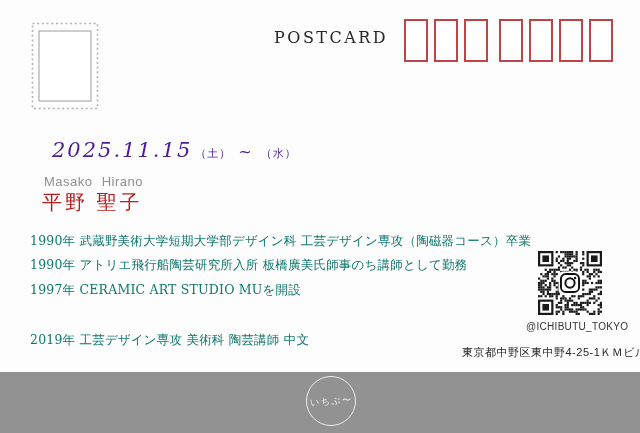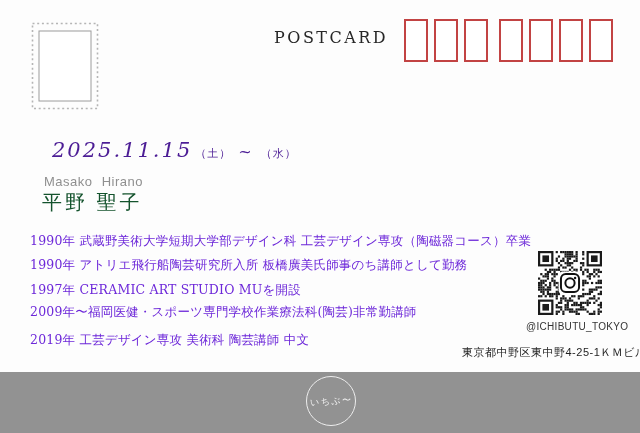--- a/index.html
+++ b/index.html
@@ -37,27 +37,27 @@
   }
   .date-line .day{font-size:11px;margin:0 3px;letter-spacing:1px;}
   .date-line .tilde{margin:0 4px;font-size:16px;}
   
   .name-en{
     position:absolute;left:44px;top:174px;
     font-size:13px;color:#8f8f8f;letter-spacing:.5px;word-spacing:5px;
   }
   .name-jp{
     position:absolute;left:42px;top:189px;
-    font-size:20px;color:#14532d;letter-spacing:3px;
+    font-size:20px;color:#b91c1c;letter-spacing:3px;
   }
   
   .bio-line{
     position:absolute;left:30px;
     font-family:"DejaVu Serif", serif;
-    font-size:12.5px;color:#6d28d9;letter-spacing:.2px;white-space:nowrap;
+    font-size:12.5px;color:#0f766e;letter-spacing:.2px;white-space:nowrap;
   }
   .bio-1{top:233px;} .bio-2{top:257px;} .bio-3{top:282px;}
   .bio-4{top:304px;} .bio-5{top:332px;}
   
   .qr-wrap{position:absolute;left:538px;top:251px;width:64px;height:64px;}
   .ig-handle{
     position:absolute;left:526px;top:321px;width:88px;
     text-align:center;font-size:10px;letter-spacing:.3px;color:#333;
   }
   
@@ -110,21 +110,20 @@
     <span class="script tilde">~</span>
     <span class="day">（水）</span>
   </div>
 
   <div class="name-en">Masako Hirano</div>
   <div class="name-jp">平野 聖子</div>
 
   <div class="bio-line bio-1">1990年 武蔵野美術大学短期大学部デザイン科 工芸デザイン専攻（陶磁器コース）卒業</div>
   <div class="bio-line bio-2">1990年 アトリエ飛行船陶芸研究所入所 板橋廣美氏師事のち講師として勤務</div>
   <div class="bio-line bio-3">1997年 CERAMIC ART STUDIO MUを開設</div>
-  <div class="bio-line bio-4">2009年〜福岡医健・スポーツ専門学校作業療法科(陶芸)非常勤講師</div>
   <div class="bio-line bio-5">2019年 工芸デザイン専攻 美術科 陶芸講師 中文</div>
 
   <div class="qr-wrap" id="qr"><svg viewBox="0 0 29 29" width="64" height="64">
         <rect x="0" y="0" width="29" height="29" fill="#ffffff"></rect>
         <rect x="8" y="0" width="1" height="1" fill="#1a1a1a"></rect>
         <rect x="10" y="0" width="1" height="1" fill="#1a1a1a"></rect>
         <rect x="11" y="0" width="1" height="1" fill="#1a1a1a"></rect>
         <rect x="12" y="0" width="1" height="1" fill="#1a1a1a"></rect>
         <rect x="13" y="0" width="1" height="1" fill="#1a1a1a"></rect>
         <rect x="14" y="0" width="1" height="1" fill="#1a1a1a"></rect>

